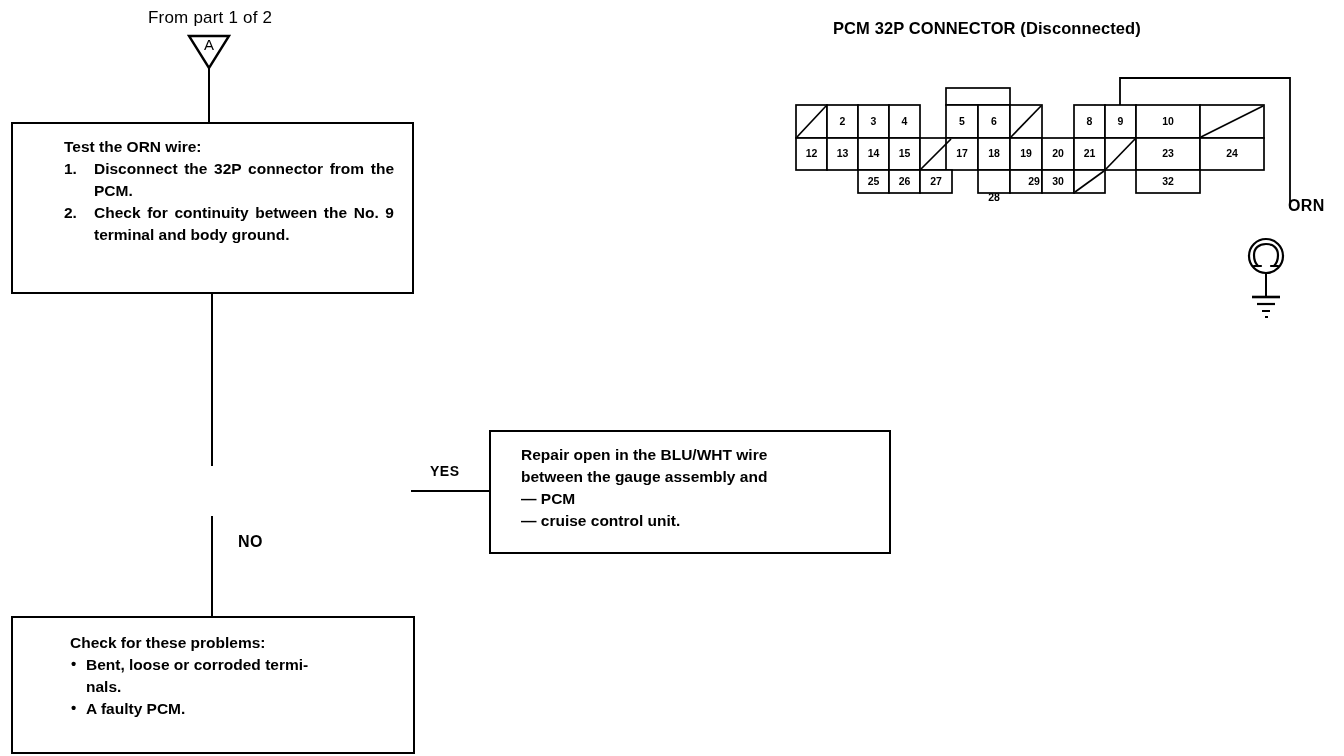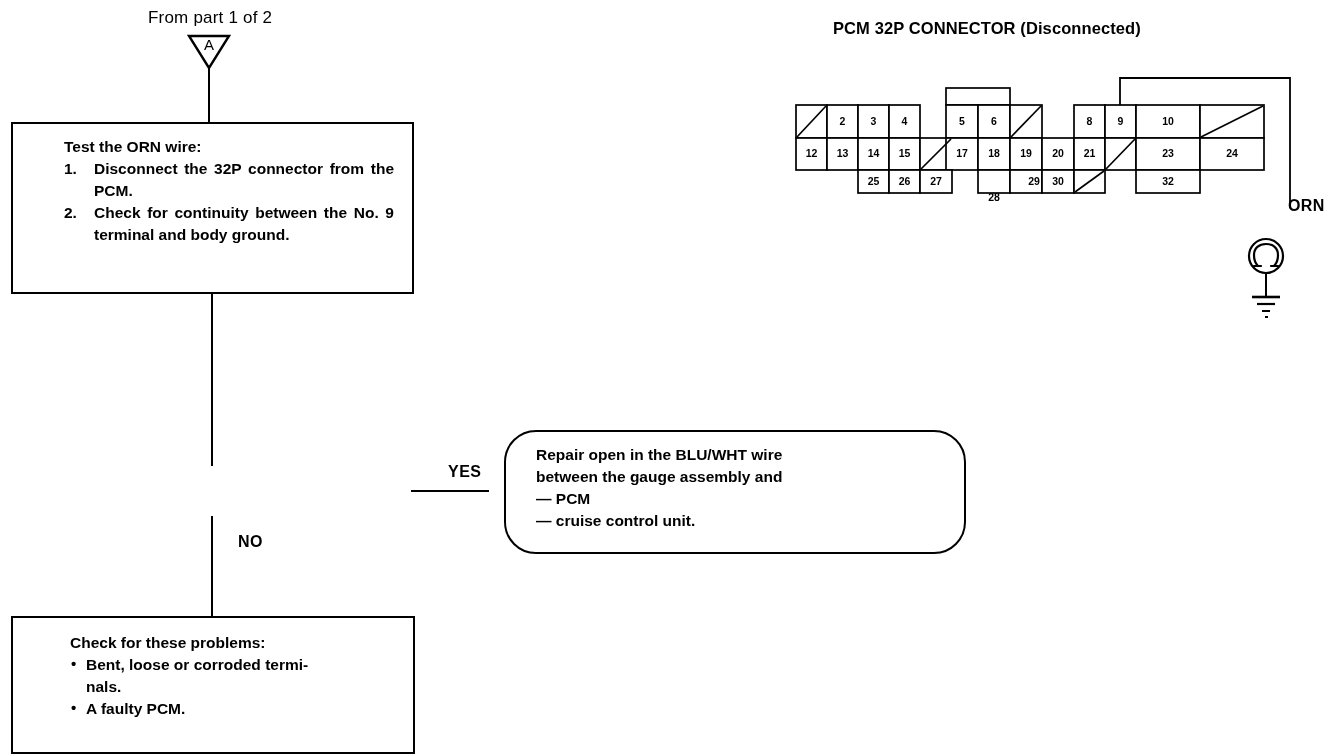--- a/index.html
+++ b/index.html
@@ -38,40 +38,40 @@
     white-space: nowrap;
   }
   .orn-label {
     left: 1288px; top: 197px;
     font-size: 16px;
     font-weight: bold;
     letter-spacing: .4px;
     white-space: nowrap;
   }
   .lbl-yes {
-    left: 448px; top: 463px;
-    font-size: 16px;
+    left: 430px; top: 463px;
+    font-size: 14px;
     font-weight: bold;
     letter-spacing: .5px;
   }
   .lbl-no {
     left: 238px; top: 533px;
     font-size: 16px;
     font-weight: bold;
     letter-spacing: .5px;
   }
 
   
   .pbox {
     border: 2px solid #000;
     background: #fff;
     box-sizing: border-box;
   }
   #box-test { left: 11px; top: 122px; width: 403px; height: 172px; padding-left: 18px; }
-  #box-repair { left: 504px; top: 430px; width: 462px; height: 124px; border-radius: 32px; }
+  #box-repair { left: 489px; top: 430px; width: 402px; height: 124px; }
   #box-check { left: 11px; top: 616px; width: 404px; height: 138px; padding-left: 24px; }
 
   .bx-body {
     padding: 12px 0 0 33px;
     font-size: 15.5px;
     font-weight: bold;
     line-height: 1.42;
   }
   .bx-heading { font-weight: bold; }
   .numlist {

